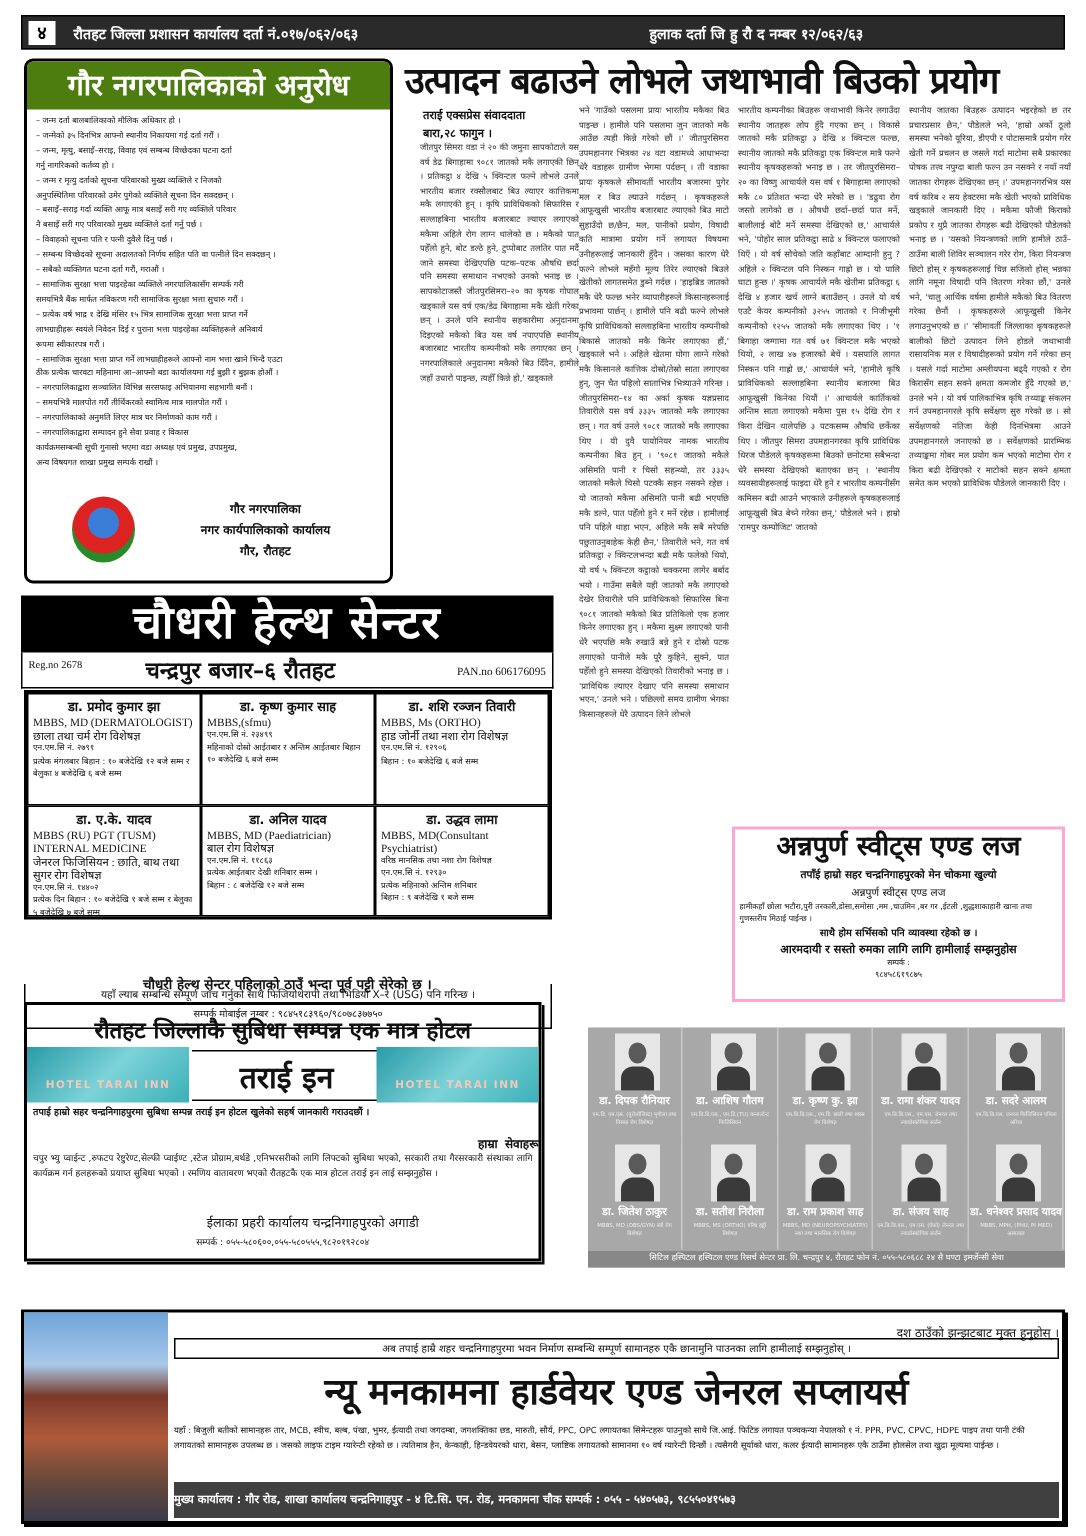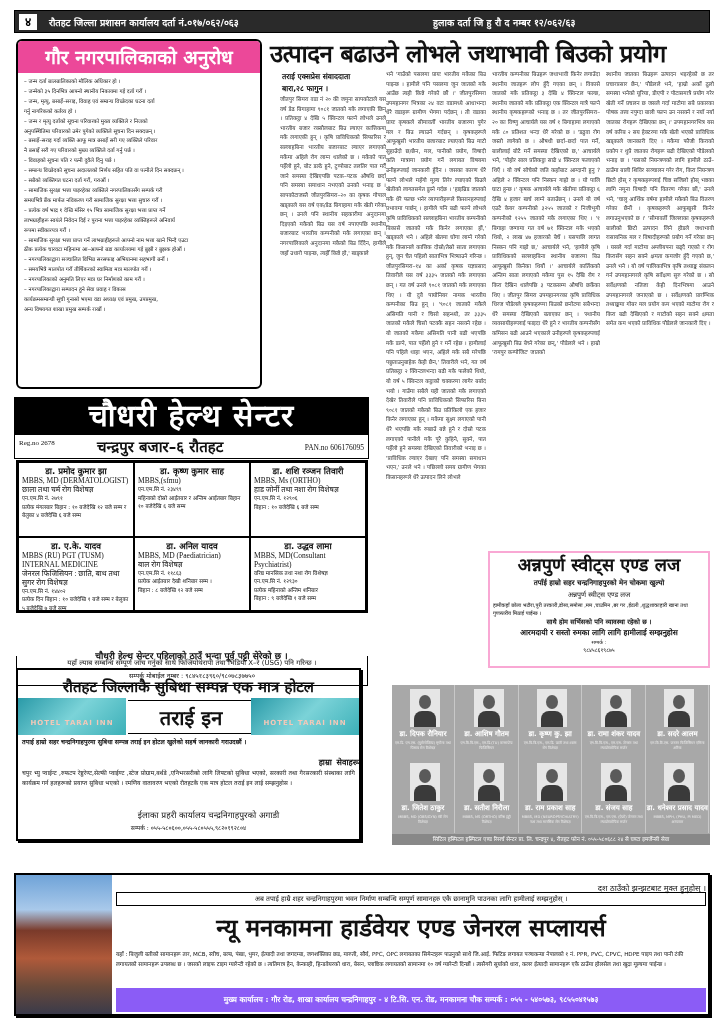--- a/index.html
+++ b/index.html
@@ -6,21 +6,21 @@
   html,body{width:724px;height:1024px;background:#fff;overflow:hidden;}
   body{font-family:"DejaVu Sans",sans-serif;color:#111;position:relative;}
   .abs{position:absolute;}
   
   #topbar{left:14px;top:10px;width:696px;height:23px;background:#2a2a2a;border:1px solid #000;color:#fff;font-size:9.5px;font-weight:bold;}
   #pagenum{position:absolute;left:4px;top:3px;width:18px;height:16px;background:#fff;color:#000;text-align:center;font-size:12px;line-height:16px;}
   #reg-left{position:absolute;left:34px;top:5px;}
   #reg-right{position:absolute;left:418px;top:5px;}
   
   #notice{left:16px;top:39px;width:246px;height:350px;border:2px solid #000;border-radius:6px;overflow:hidden;}
-  #notice-title{background:#ec4899;color:#fff;font-size:19px;font-weight:bold;text-align:center;height:32px;line-height:32px;}
+  #notice-title{background:#4d7c0f;color:#fff;font-size:19px;font-weight:bold;text-align:center;height:32px;line-height:32px;}
   #notice-list{padding:4px 6px;font-size:5.4px;line-height:9.9px;}
   #notice-list div{white-space:nowrap;overflow:hidden;}
   #notice-foot{position:absolute;left:0;right:0;bottom:6px;height:50px;}
   #emblem{position:absolute;left:30px;top:0;width:42px;height:44px;border-radius:50%;background:radial-gradient(circle at 50% 40%,#3a7dd8 0 30%,#d22 31% 60%,#2a8a2a 61% 100%);}
   #foot-lines{position:absolute;left:82px;right:6px;top:2px;text-align:center;font-size:8px;font-weight:bold;line-height:14px;}
   
   #headline{left:270px;top:36px;width:452px;height:32px;font-size:24px;font-weight:bold;white-space:nowrap;letter-spacing:-0.5px;}
   #byline{left:282px;top:71px;width:105px;font-size:7.5px;font-weight:bold;line-height:12px;}
   .col{font-size:5.6px;line-height:9.6px;color:#333;overflow:hidden;text-align:justify;}
   
@@ -67,21 +67,21 @@
   .dname{position:absolute;left:0;right:0;top:44px;color:#fff;font-size:7px;font-weight:bold;text-align:center;white-space:nowrap;}
   .dqual{position:absolute;left:2px;right:2px;top:56px;color:#eee;font-size:3.6px;text-align:center;line-height:5px;}
   #docs-foot{position:absolute;left:0;right:0;bottom:0;height:11px;background:#888;color:#fff;font-size:5.5px;line-height:11px;text-align:center;white-space:nowrap;overflow:hidden;}
   
   #hw{left:14px;top:873px;width:696px;height:143px;border:2px solid #000;box-shadow:2px 2px 0 #000;}
   #hw-img{position:absolute;left:0;top:0;width:96px;height:139px;background:linear-gradient(180deg,#6fa3d8 0%,#a9c9ea 25%,#7a3a2a 40%,#b05a3a 60%,#6a4a3a 80%,#3a3a4a 100%);}
   #hw-top1{position:absolute;left:100px;top:7px;right:2px;text-align:right;font-size:8px;font-weight:normal;line-height:14px;}
   #hw-top2{position:absolute;left:100px;top:17px;right:2px;height:14px;border:1px solid #000;text-align:center;font-size:6.8px;line-height:12px;}
   #hw-title{position:absolute;left:100px;top:34px;right:2px;text-align:center;font-size:24px;font-weight:bold;line-height:38px;}
   #hw-desc{position:absolute;left:100px;top:74px;right:4px;font-size:5.6px;line-height:10px;}
-  #hw-foot{position:absolute;left:100px;right:2px;bottom:2px;height:24px;background:#8b5cf6;color:#fff;font-size:7.5px;font-weight:bold;line-height:24px;text-align:center;}
+  #hw-foot{position:absolute;left:100px;right:2px;bottom:2px;height:24px;background:#404040;color:#fff;font-size:7.5px;font-weight:bold;line-height:24px;text-align:left;}
 </style>
 </head>
 <body>
 
 <div id="topbar" class="abs">
   <div id="pagenum">४</div>
   <div id="reg-left">रौतहट जिल्ला प्रशासन कार्यालय दर्ता नं.०१७/०६२/०६३</div>
   <div id="reg-right">हुलाक दर्ता जि हु रौ द नम्बर १२/०६२/६३</div>
 </div>
 
@@ -106,20 +106,28 @@
       <div>रूपमा स्वीकारपत्र गरौं ।</div>
       <div>– सामाजिक सुरक्षा भत्ता प्राप्त गर्ने लाभग्राहीहरूले आफ्नो नाम भत्ता खाने भिन्दै एउटा</div>
       <div>ठीक प्रत्येक चारवटा महिनामा आ–आफ्नो बडा कार्यालयमा गई बुझी र बुझक होऔं ।</div>
       <div>– नगरपालिकाद्वारा सञ्चालित विभिन्न सरसफाइ अभियानमा सहभागी बनौं ।</div>
       <div>– समयभित्रै मालपोत गरौं तीर्थिकरको स्वामित्व मात्र मालपोत गरौं ।</div>
       <div>– नगरपालिकाको अनुमति लिएर मात्र घर निर्माणको काम गरौं ।</div>
       <div>– नगरपालिकाद्वारा सम्पादन हुने सेवा प्रवाह र विकास</div>
       <div>कार्यक्रमसम्बन्धी सूची गुनासो भएमा वडा अध्यक्ष एवं प्रमुख, उपप्रमुख,</div>
       <div>अन्य विषयगत शाखा प्रमुख सम्पर्क राखौं ।</div>
     </div>
+  <div id="notice-foot">
+    <div id="emblem"></div>
+    <div id="foot-lines">
+      <div>गौर नगरपालिका</div>
+      <div>नगर कार्यपालिकाको कार्यालय</div>
+      <div>गौर, रौतहट</div>
+    </div>
+  </div>
 </div>
 
 <div id="headline" class="abs">उत्पादन बढाउने लोभले जथाभावी बिउको प्रयोग</div>
 <div id="byline" class="abs">
   <div>तराई एक्सप्रेस संवाददाता</div>
   <div>बारा,२८ फागुन ।</div>
 </div>
 <div class="abs col" style="left:280px;top:95px;width:106px;height:300px;">जीतपुर सिमरा वडा नं २० की जमुना सापकोटाले यस वर्ष डेढ बिगाहामा ९०८१ जातको मकै लगाएकी छिन् । प्रतिकट्ठा ४ देखि ५ क्विन्टल फल्ने लोभले उनले भारतीय बजार रक्सौलबाट बिउ ल्याएर कात्तिकमा मकै लगाएकी हुन् । कृषि प्राविधिकको सिफारिस र सल्लाहबिना भारतीय बजारबाट ल्याएर लगाएको मकैमा अहिले रोग लाग्न थालेको छ । मकैको पात पहेँलो हुने, बोट डल्ठे हुने, टुप्पोबाट तलतिर पात मर्दै जाने समस्या देखिएपछि पटक–पटक औषधि छर्दा पनि समस्या समाधान नभएको उनको भनाइ छ । सापकोटाजस्तै जीतपुरसिमरा–२० का कृषक गोपाल खड्काले यस वर्ष एक/डेढ बिगाहामा मकै खेती गरेका छन् । उनले पनि स्थानीय सहकारीमा अनुदानमा दिइएको मकैको बिउ यस वर्ष नपाएपछि स्थानीय बजारबाट भारतीय कम्पनीको मकै लगाएका छन् । नगरपालिकाले अनुदानमा मकैको बिउ दिँदैन, हामीले जहाँ उधारो पाइन्छ, त्यहीँ किन्ने हो,' खड्काले</div>
 <div class="abs col" style="left:380px;top:70px;width:106px;height:580px;padding-left:6px;">भने 'गाउँको पसलमा प्रायः भारतीय मकैका बिउ पाइन्छ । हामीले पनि पसलमा जुन जातको मकै आउँछ त्यही किन्ने गरेको छौं ।' जीतपुरसिमरा उपमहानगर भित्रका २४ वटा वडामध्ये आधाभन्दा धेरै वडाहरू ग्रामीण भेगमा पर्दछन् । ती वडाका प्रायः कृषकले सीमावर्ती भारतीय बजारमा पुगेर मल र बिउ ल्याउने गर्दछन् । कृषकहरूले आफूखुसी भारतीय बजारबाट ल्याएको बिउ माटो सुहाउँदो छ/छैन, मल, पानीको प्रयोग, विषादी कति मात्रामा प्रयोग गर्ने लगायत विषयमा उनीहरूलाई जानकारी हुँदैन । जसका कारण धेरै फल्ने लोभले महँगो मूल्य तिरेर ल्याएको बिउले खेतीको लागतसमेत डुब्ने गर्दछ । 'हाइब्रिड जातको मकै धेरै फल्छ भनेर व्यापारीहरूले किसानहरूलाई प्रभावमा पार्छन् । हामीले पनि बढी फल्ने लोभले कृषि प्राविधिकको सल्लाहबिना भारतीय कम्पनीको बिकासे जातको मकै किनेर लगाएका हौं,' खड्काले भने । अहिले खेतमा घोगा लाग्ने गरेको मकै किसानले कात्तिक दोस्रो/तेस्रो साता लगाएका हुन्, जुन चैत पहिलो साताभित्र भित्र्याउने गरिन्छ । जीतपुरसिमरा–१४ का अर्का कृषक यज्ञप्रसाद तिवारीले यस वर्ष ३३३५ जातको मकै लगाएका छन् । गत वर्ष उनले ९०८१ जातको मकै लगाएका थिए । यी दुवै पायोनियर नामक भारतीय कम्पनीका बिउ हुन् । '९०८१ जातको मकैले असिमति पानी र चिसो सहन्थ्यो, तर ३३३५ जातको मकैले चिसो पटक्कै सहन नसक्ने रहेछ । यो जातको मकैमा असिमति पानी बढी भएपछि मकै डल्ने, पात पहेँलो हुने र मर्ने रहेछ । हामीलाई पनि पहिले थाहा भएन, अहिले मकै सबै मरेपछि पछुताउनुबाहेक केही छैन,' तिवारीले भने, गत वर्ष प्रतिकट्ठा २ क्विन्टलभन्दा बढी मकै फलेको थियो, यो वर्ष ५ क्विन्टल कट्ठाको चक्करमा लागेर बर्बाद भयो । गाउँमा सबैले यही जातको मकै लगाएको देखेर तिवारीले पनि प्राविधिकको सिफारिस बिना ९०८१ जातको मकैको बिउ प्रतिकिलो एक हजार किनेर लगाएका हुन् । मकैमा सुक्ष्म लगाएको पानी धेरै भएपछि मकै रुखाउँ बन्ने हुने र दोस्रो पटक लगाएको पानीले मकै पूरै कुहिने, सुक्ने, पात पहेँलो हुने समस्या देखिएको तिवारीको भनाइ छ । 'प्राविधिक ल्याएर देखाए पनि समस्या समाधान भएन,' उनले भने । पछिल्लो समय ग्रामीण भेगका किसानहरूले धेरै उत्पादन लिने लोभले</div>
 <div class="abs col" style="left:492px;top:70px;width:108px;height:480px;">भारतीय कम्पनीका बिउहरू जथाभावी किनेर लगाउँदा स्थानीय जातहरू लोप हुँदै गएका छन् । विकासे जातको मकै प्रतिकट्ठा ३ देखि ४ क्विन्टल फल्छ, स्थानीय जातको मकै प्रतिकट्ठा एक क्विन्टल मात्रै फल्ने स्थानीय कृषकहरूको भनाइ छ । तर जीतपुरसिमरा–२० का विष्णु आचार्यले यस वर्ष १ बिगाहामा लगाएको मकै ८० प्रतिशत भन्दा धेरै मरेको छ । 'डढुवा रोग जस्तो लागेको छ । औषधी छर्दा–छर्दा पात मर्ने, बालीलाई बोटै मर्ने समस्या देखिएको छ,' आचार्यले भने, 'पोहोर साल प्रतिकट्ठा साढे ४ क्विन्टल फलाएको थिएँ । यो वर्ष सोचेको जति कहाँबाट आम्दानी हुनु ? अहिले २ क्विन्टल पनि निस्कन गाह्रो छ । यो पालि घाटा हुन्छ ।' कृषक आचार्यले मकै खेतीमा प्रतिकट्ठा ६ देखि ४ हजार खर्च लाग्ने बताउँछन् । उनले यो वर्ष एउटै केयर कम्पनीको ३२५५ जातको र निजीभूमी कम्पनीको १२५५ जातको मकै लगाएका थिए । '१ बिगाहा जग्गामा गत वर्ष ७१ क्विन्टल मकै भएको थियो, २ लाख ४७ हजारको बेचें । यसपालि लागत निस्कन पनि गाह्रो छ,' आचार्यले भने, 'हामीले कृषि प्राविधिकको सल्लाहबिना स्थानीय बजारमा बिउ आफूखुसी किनेका थियौं ।' आचार्यले कार्तिकको अन्तिम साता लगाएको मकैमा पुस १५ देखि रोग र किरा देखिन थालेपछि ३ पटकसम्म औषधि छर्केका थिए । जीतपुर सिमरा उपमहानगरका कृषि प्राविधिक धिरज पौडेलले कृषकहरूमा बिउको छनोटमा सबैभन्दा धेरै समस्या देखिएको बताएका छन् । 'स्थानीय व्यवसायीहरूलाई फाइदा धेरै हुने र भारतीय कम्पनीसँग कमिसन बढी आउने भएकाले उनीहरूले कृषकहरूलाई आफूखुसी बिउ बेच्ने गरेका छन्,' पौडेलले भने । हाम्रो 'रामपुर कम्पोजिट' जातको</div>

